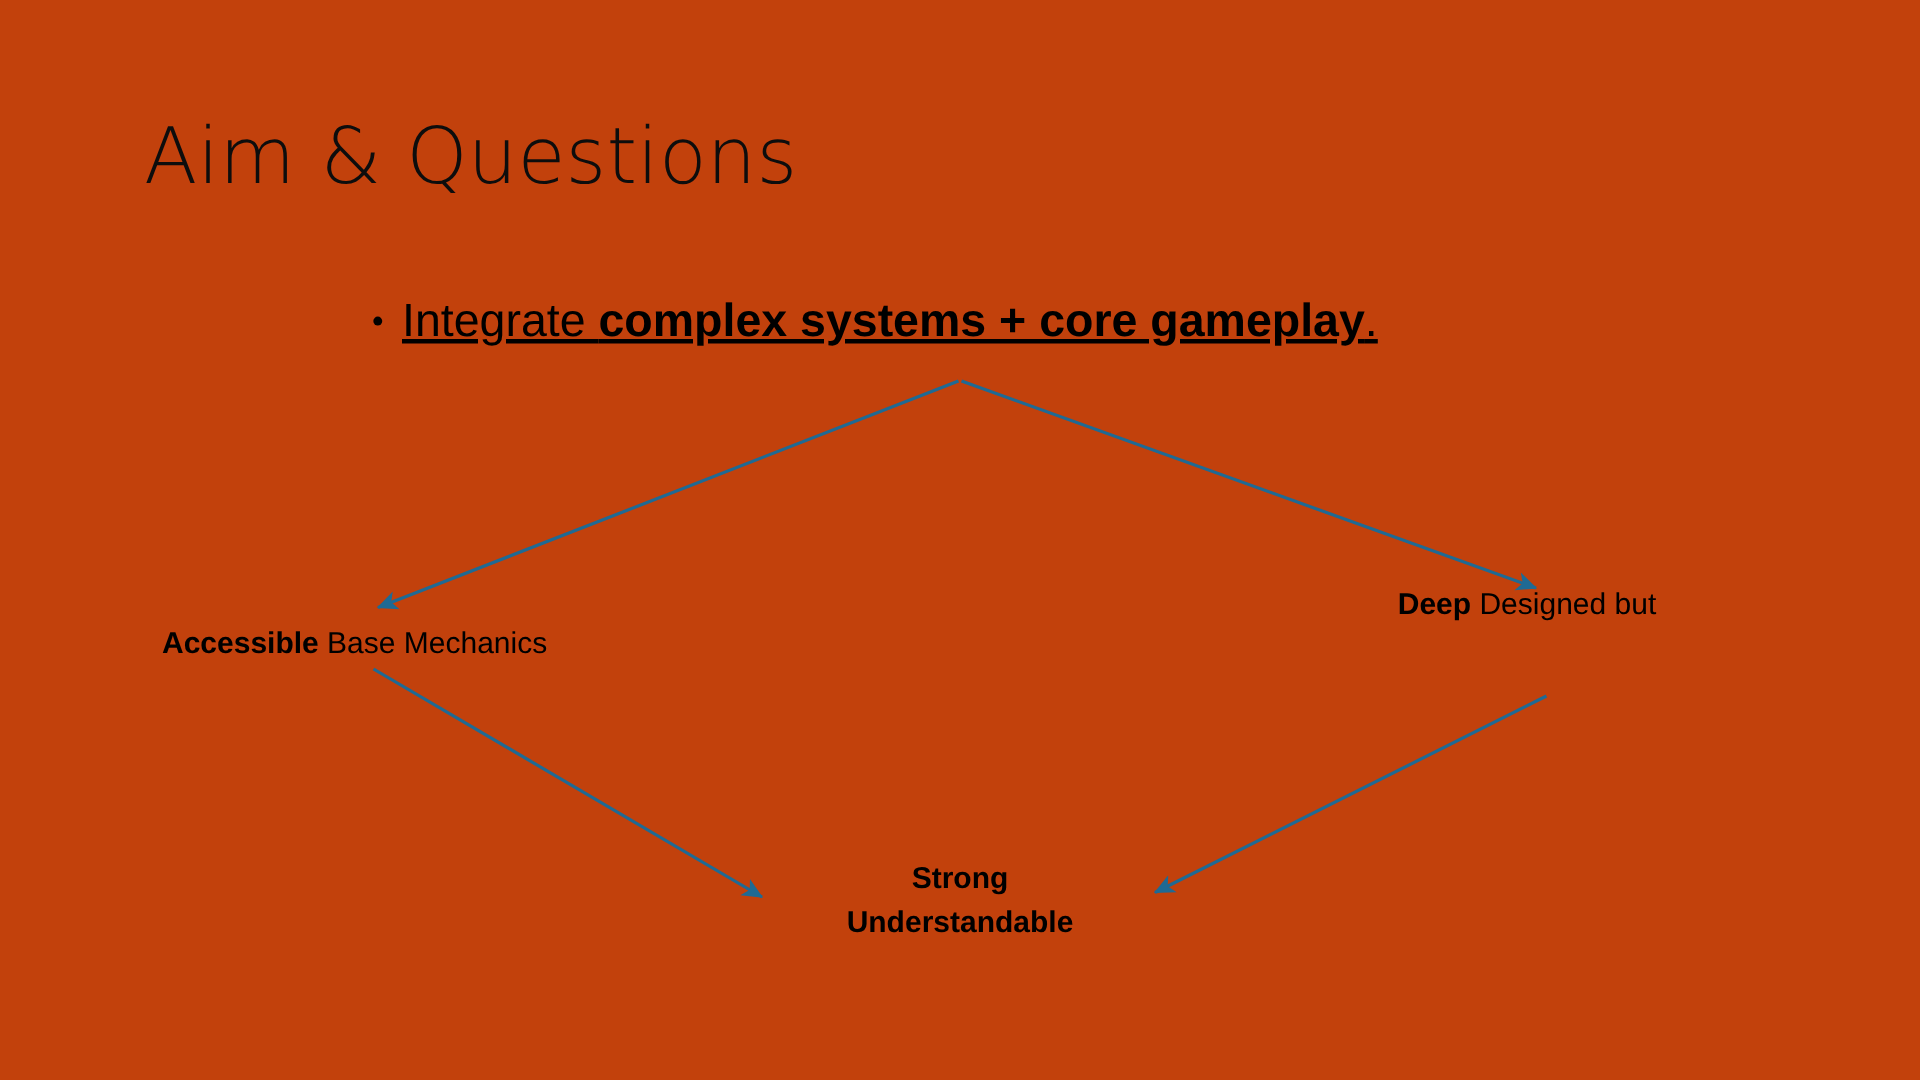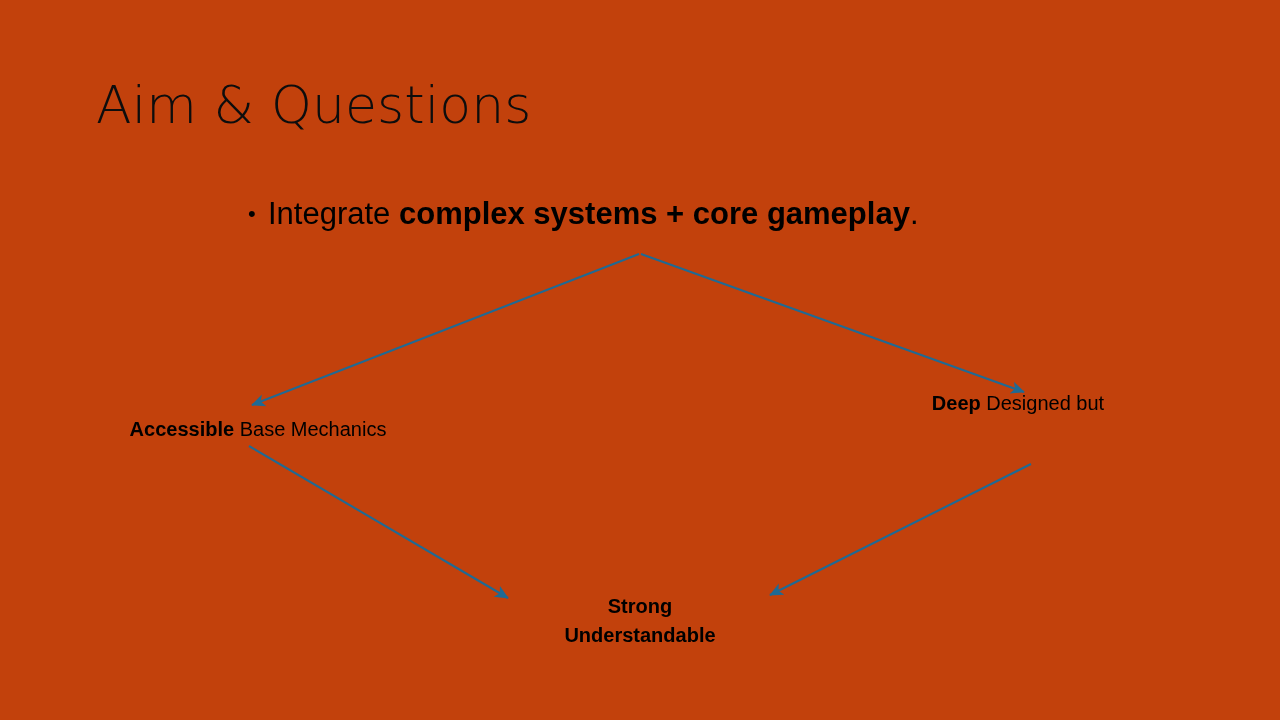--- a/index.html
+++ b/index.html
@@ -52,20 +52,21 @@
     display: inline-block;
     width: 20px;
     font-size: 22px;
     line-height: 42px;
     color: #000000;
     text-align: left;
   }
   #bullet-text {
     font-family: "Liberation Sans", sans-serif;
     font-weight: 400;
+    text-decoration: underline;
   }
   #bullet-text .em {
     font-weight: 700;
   }
 
   
   #connectors {
     position: absolute;
     left: 0;
     top: 0;
@@ -82,36 +83,35 @@
     font-size: 20px;
     line-height: 29px;
     font-weight: 400;
   }
   .node .em { font-weight: 700; }
 
   #node-accessible {
     left: 108px;
     top: 415px;
     width: 300px;
-    text-align: center;
+    text-align: left;
     white-space: nowrap;
   }
   #node-deep {
     left: 880px;
     top: 389px;
     width: 276px;
     text-align: center;
   }
   #node-strong {
     left: 540px;
     top: 572px;
     width: 200px;
     text-align: center;
     font-weight: 700;
-    margin-top: 20px;
   }
   .node-line { display: block; }
 </style>
 </head>
 <body>
 
 <div id="slide">
 
   <div id="slide-title">Aim &amp; Questions</div>
 

